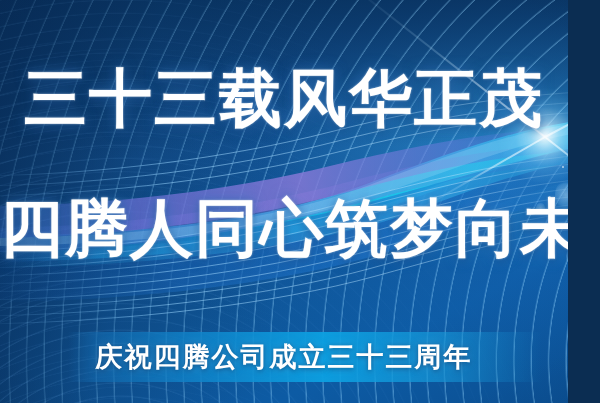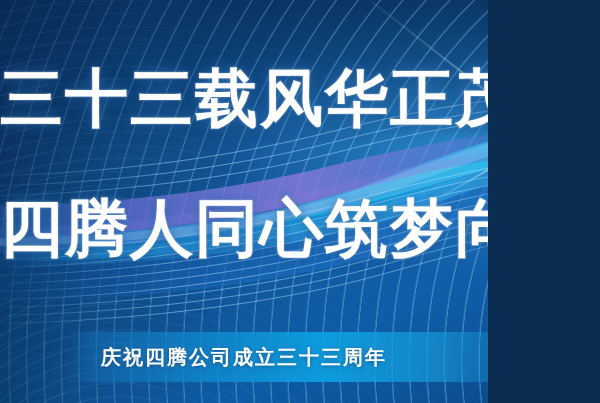--- a/index.html
+++ b/index.html
@@ -5,24 +5,25 @@
 <style>
   html,body{margin:0;padding:0;background:#0b2d52;}
   body{
     font-family:"Liberation Sans", sans-serif;
     -webkit-font-smoothing:antialiased;
   }
 
   
   #banner{
     position:relative;
-    width:488px;
+    width:560px;
     height:403px;
     overflow:hidden;
     background:#000000;
+    padding-left:8px;
   }
 
   .layer{position:absolute;inset:0;}
 
   
   .bg-base{
     background:
       radial-gradient(120% 90% at 92% 34%, rgba(60,170,235,.55) 0%, rgba(30,110,195,.18) 38%, rgba(0,0,0,0) 66%),
       linear-gradient(152deg,#0d3f72 0%,#114b87 32%,#0f5495 58%,#0d5ba4 78%,#0b4f92 100%);
   }
@@ -155,21 +156,21 @@
       rgba(20,110,175,0) 100%);
   }
   .subtitle-text{
     position:absolute;
     left:0;right:0;
     top:338px;
     text-align:center;
     color:#ffffff;
     font-family:"DejaVu Serif", serif;
     font-weight:700;
-    font-size:20px;
+    font-size:27px;
     line-height:38px;
     letter-spacing:2px;
     white-space:nowrap;
     text-shadow:0 1px 5px rgba(8,45,90,.65), 0 0 10px rgba(120,200,255,.35);
   }
 
   
   .vignette{
     background:radial-gradient(130% 110% at 50% 48%, rgba(0,0,0,0) 52%, rgba(4,30,62,.30) 100%);
   }

